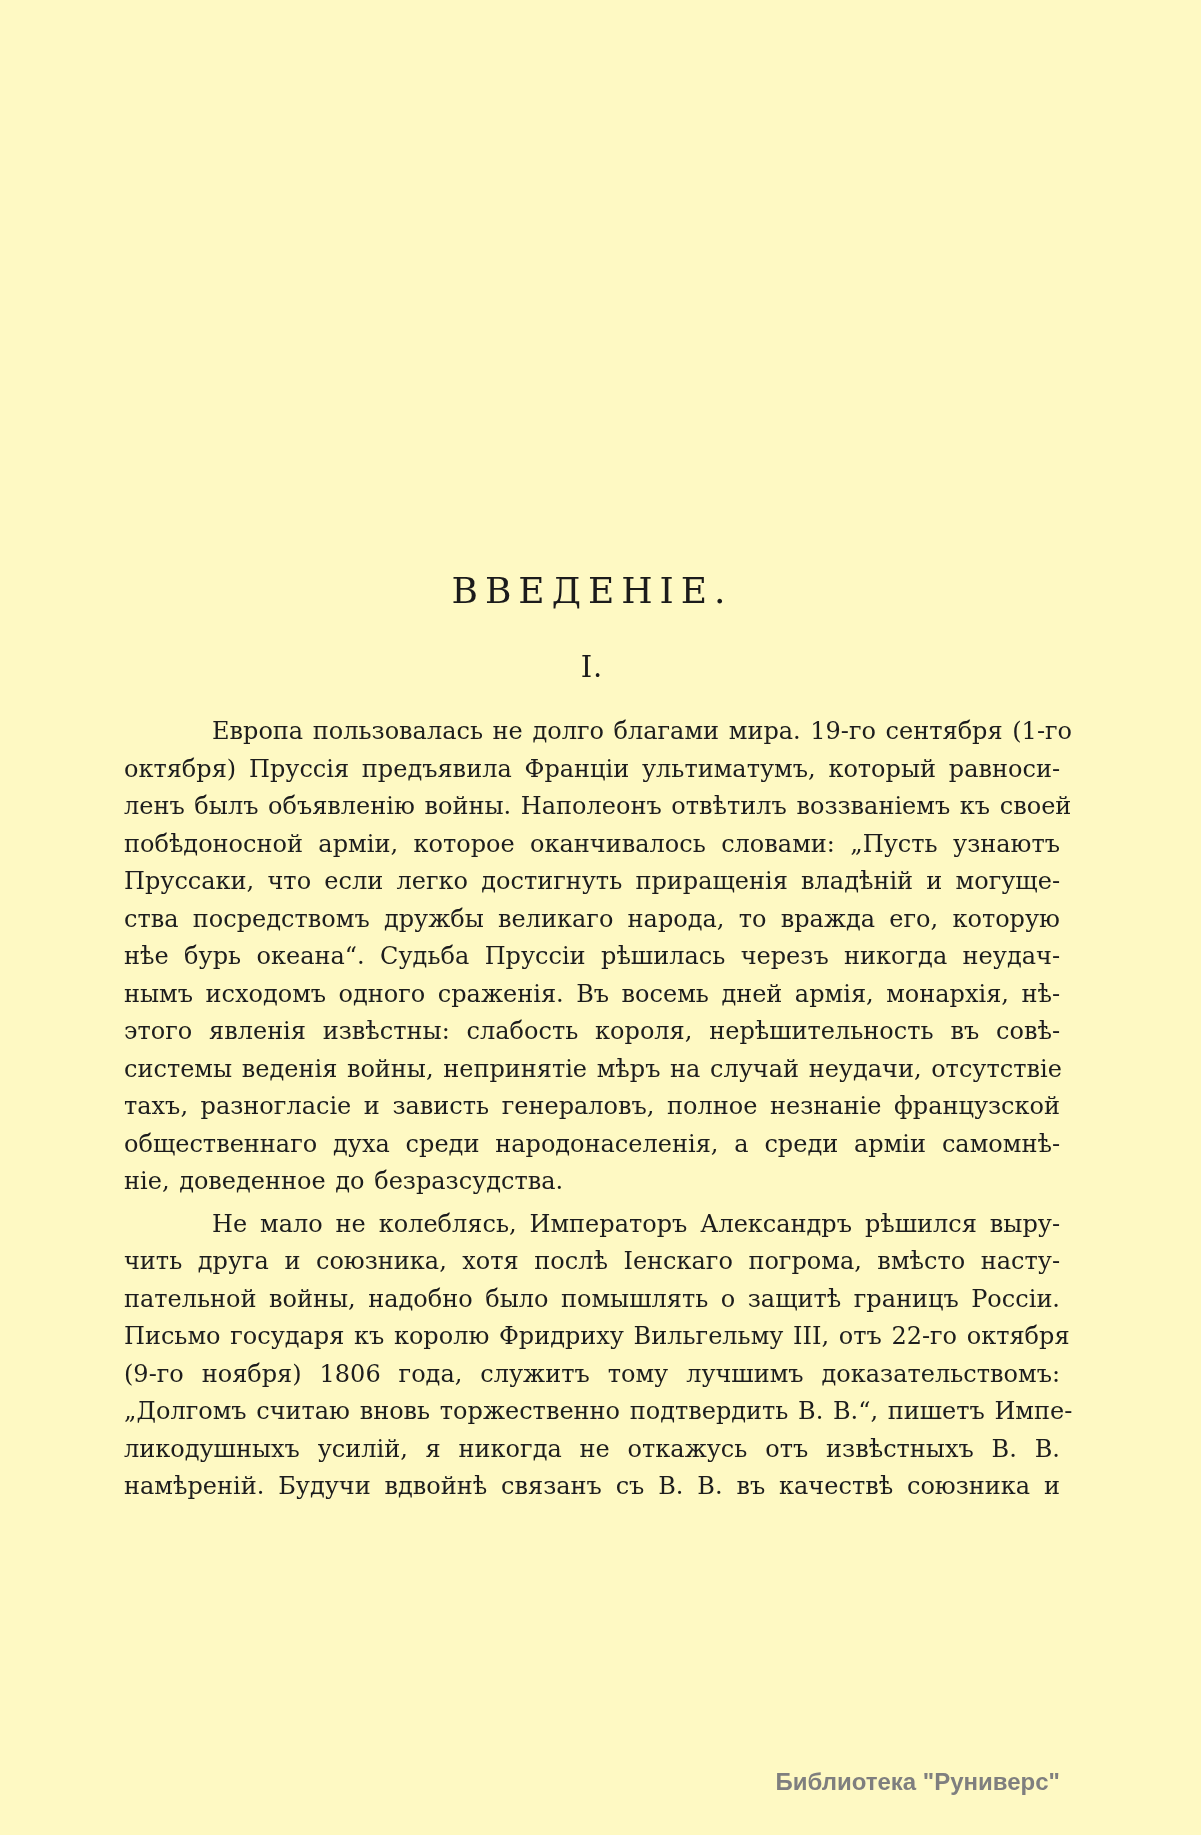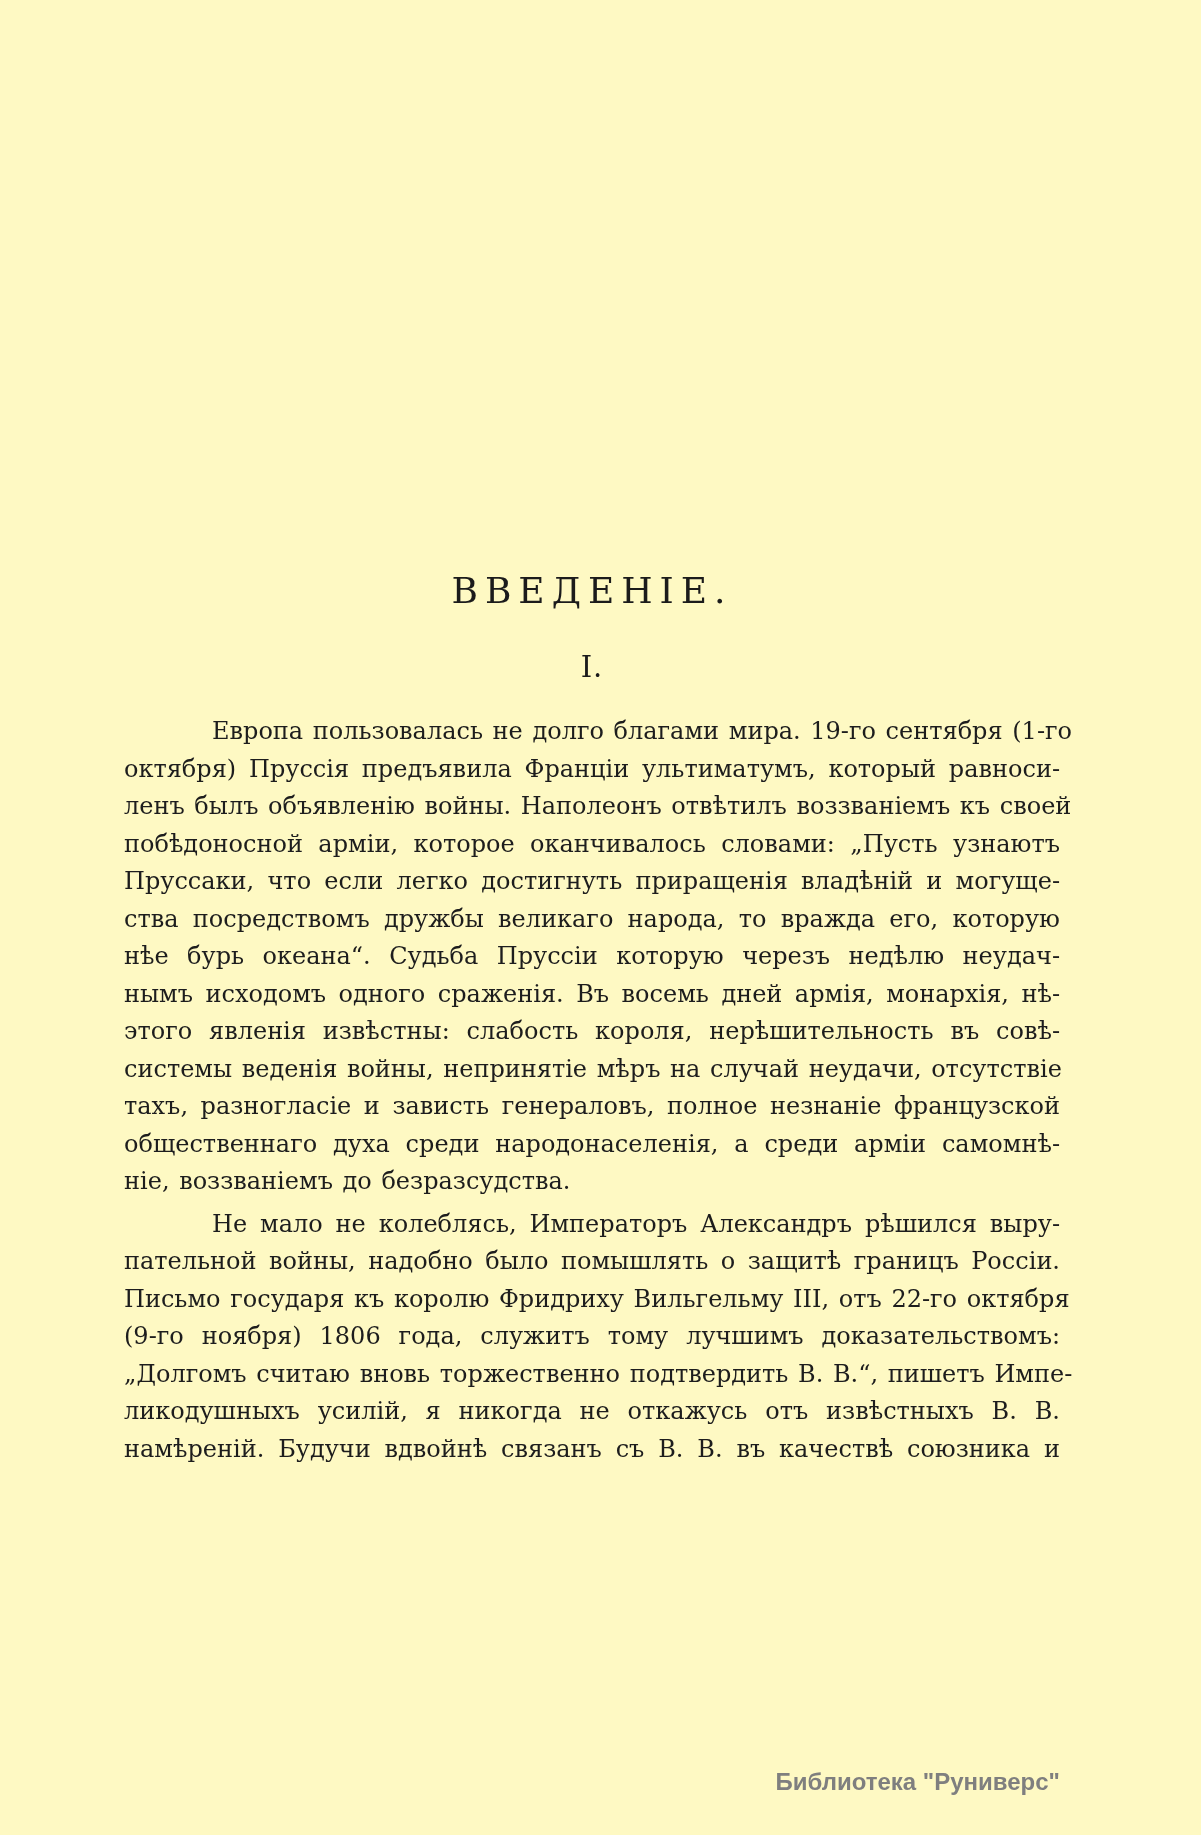--- a/index.html
+++ b/index.html
@@ -84,30 +84,31 @@
   <div class="section-number">I.</div>
 
   <div class="body-text">
       <div class="para">
         <div class="line">Европа пользовалась не долго благами мира. 19-го сентября (1-го</div>
         <div class="line">октября) Пруссія предъявила Франціи ультиматумъ, который равноси-</div>
         <div class="line">ленъ былъ объявленію войны. Наполеонъ отвѣтилъ воззваніемъ къ своей</div>
         <div class="line">побѣдоносной арміи, которое оканчивалось словами: „Пусть узнаютъ</div>
         <div class="line">Пруссаки, что если легко достигнуть приращенія владѣній и могуще-</div>
         <div class="line">ства посредствомъ дружбы великаго народа, то вражда его, которую</div>
-        <div class="line">нѣе бурь океана“. Судьба Пруссіи которую черезъ недѣлю неудач-</div>
+        <div class="line">нѣе бурь океана“. Судьба Пруссіи рѣшилась черезъ никогда неудач-</div>
         <div class="line">нымъ исходомъ одного сраженія. Въ восемь дней армія, монархія, нѣ-</div>
         <div class="line">этого явленія извѣстны: слабость короля, нерѣшительность въ совѣ-</div>
         <div class="line">системы веденія войны, непринятіе мѣръ на случай неудачи, отсутствіе</div>
         <div class="line">тахъ, разногласіе и зависть генераловъ, полное незнаніе французской</div>
         <div class="line">общественнаго духа среди народонаселенія, а среди арміи самомнѣ-</div>
-        <div class="line line-short">ніе, воззваніемъ до безразсудства.</div>
+        <div class="line line-short">ніе, доведенное до безразсудства.</div>
       </div>
       <div class="para">
         <div class="line">Не мало не колеблясь, Императоръ Александръ рѣшился выру-</div>
+        <div class="line">чить друга и союзника, хотя послѣ Іенскаго погрома, вмѣсто насту-</div>
         <div class="line">пательной войны, надобно было помышлять о защитѣ границъ Россіи.</div>
         <div class="line">Письмо государя къ королю Фридриху Вильгельму III, отъ 22-го октября</div>
         <div class="line">(9-го ноября) 1806 года, служитъ тому лучшимъ доказательствомъ:</div>
         <div class="line">„Долгомъ считаю вновь торжественно подтвердить В. В.“, пишетъ Импе-</div>
         <div class="line">ликодушныхъ усилій, я никогда не откажусь отъ извѣстныхъ В. В.</div>
         <div class="line">намѣреній. Будучи вдвойнѣ связанъ съ В. В. въ качествѣ союзника и</div>
       </div>
     </div>
 
   <div class="watermark" style="color: rgb(127, 127, 127);">Библиотека "Руниверс"</div>

